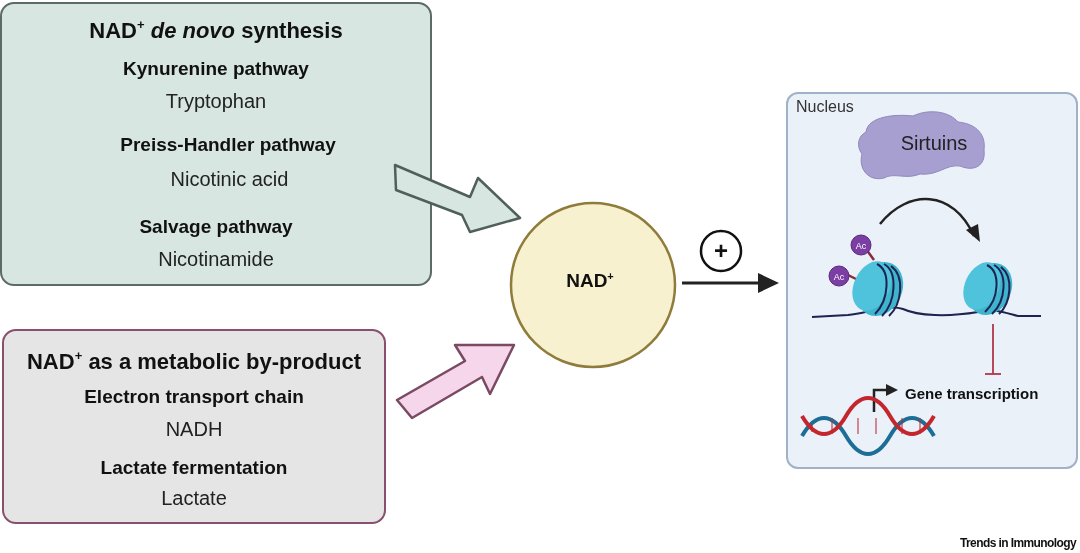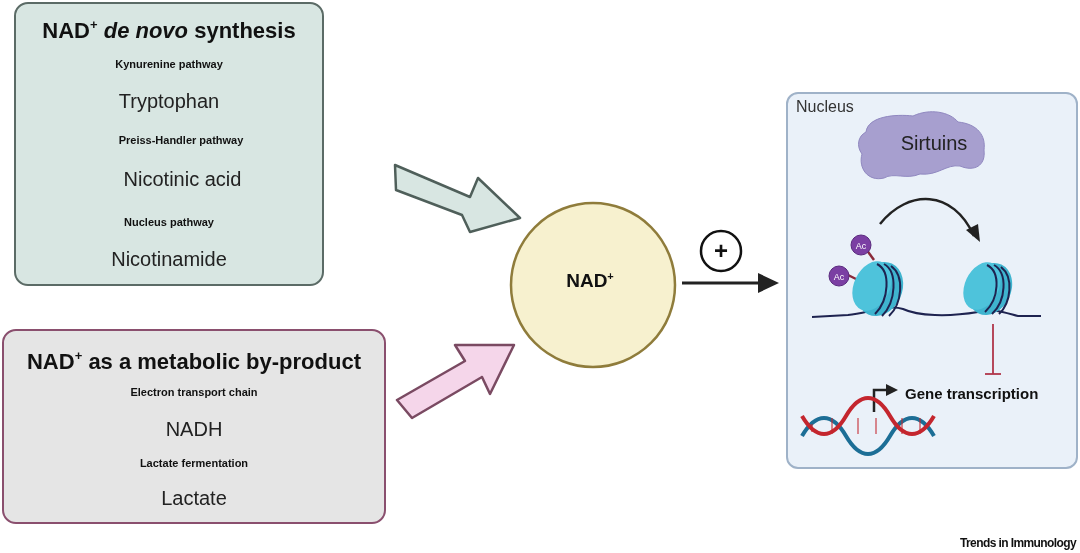--- a/index.html
+++ b/index.html
@@ -1,22 +1,22 @@
 <!DOCTYPE html>
 <html><head>
 <meta charset="utf-8">
 <style>
   html, body { margin:0; padding:0; background:#ffffff; }
   body { width:1080px; height:553px; position:relative; overflow:hidden; font-family:"Liberation Sans", sans-serif; color:#111; }
   .box { position:absolute; box-sizing:border-box; border-radius:14px; text-align:center; }
-  #denovo { left:14px; top:2px; width:310px; height:284px; background:#d8e6e2; border:2.5px solid #5b6b66;text-align:center; }
+  #denovo { left:0; top:2px; width:432px; height:284px; background:#d8e6e2; border:2.5px solid #5b6b66;text-align:center; }
   #byproduct { left:2px; top:329px; width:384px; height:195px; background:#e5e5e5; border:2.5px solid #8a4f6e; }
   .title { font-weight:bold; font-size:22px; position:absolute; left:0; right:0; }
   .title sup { font-size:13px; vertical-align:top; position:relative; top:-1px; }
-  .sub { font-weight:bold; font-size:11px; position:absolute; left:0; right:0; }
+  .sub { font-weight:bold; font-size:19px; position:absolute; left:0; right:0; }
   .val { font-size:20px; position:absolute; left:0; right:0; color:#222; }
   #nucleus { position:absolute; left:786px; top:92px; width:292px; height:377px; box-sizing:border-box; background:#eaf1f9; border:2.5px solid #9fb2c8; border-radius:12px; }
   .abs { position:absolute; }
   #nucleus-label { left:8px; top:4px; font-size:16px; color:#333; }
   #sirtuins-label { left:96px; top:38px; font-size:20px; color:#222; width:100px; text-align:center; }
   #gene-label { left:117px; top:291px; font-weight:bold; font-size:15px; color:#111; }
   #nad-label { position:absolute; left:510px; top:270px; width:160px; text-align:center; font-weight:bold; font-size:19px; }
   #nad-label sup { font-size:11px; vertical-align:top; }
   #credit { position:absolute; right:4px; top:536px; font-size:12px; font-weight:bold; letter-spacing:-0.6px; color:#111; }
   svg { position:absolute; left:0; top:0; }
@@ -27,21 +27,21 @@
 <div class="box" id="denovo">
   <div class="title" style="top:14px;">
     <span>NAD</span><sup>+</sup>
     <i>de novo</i>
     <span>synthesis</span>
   </div>
   <div class="sub" style="top:54px;">Kynurenine pathway</div>
   <div class="val" style="top:86px;">Tryptophan</div>
   <div class="sub" style="top:130px;padding-left:24px;">Preiss-Handler pathway</div>
   <div class="val" style="top:164px;padding-left:27px;">Nicotinic acid</div>
-  <div class="sub" style="top:212px;">Nucleus pathway</div>
+  <div class="sub" style="top:212px;">Salvage pathway</div>
   <div class="val" style="top:244px;">Nicotinamide</div>
 </div>
 
 <div class="box" id="byproduct">
   <div class="title" style="top:18px;">
     <span>NAD</span><sup>+</sup>
     <span>as a metabolic by-product</span>
   </div>
   <div class="sub" style="top:55px;">Electron transport chain</div>
   <div class="val" style="top:87px;">NADH</div>

